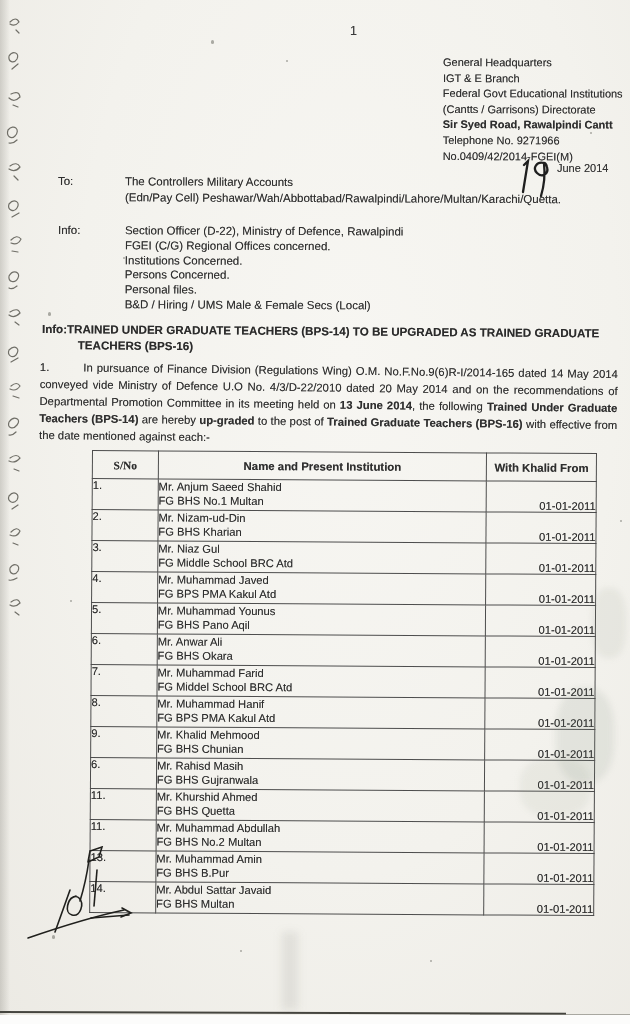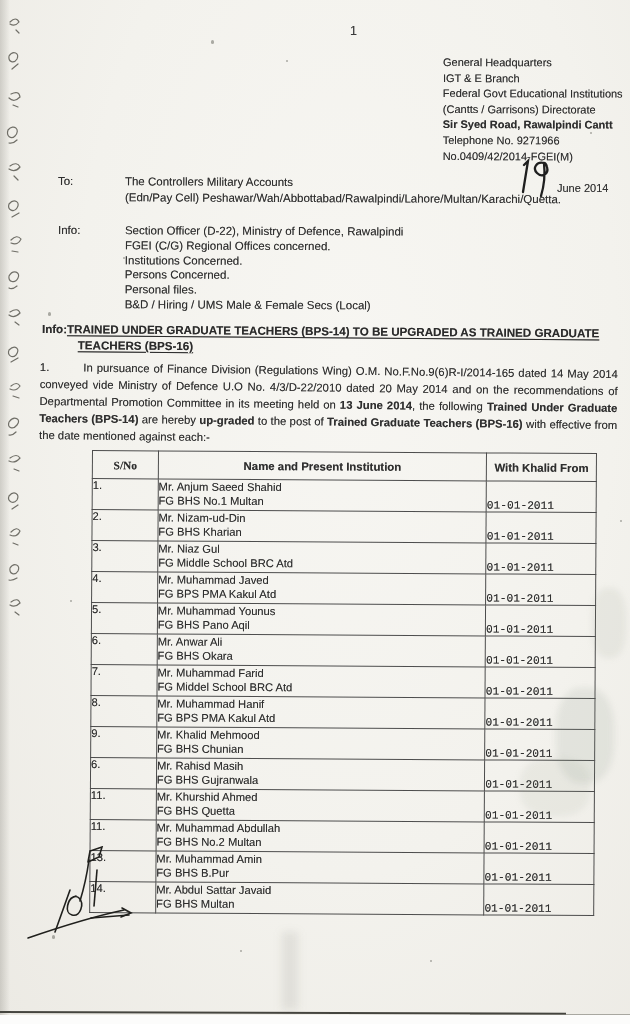--- a/index.html
+++ b/index.html
@@ -22,59 +22,59 @@
   }
   .margin-scribbles{position:absolute;left:1px;top:8px;}
   .page-number{position:absolute;left:350px;top:24px;font-size:12.5px;color:#3a3a3a;}
   .letterhead{
     position:absolute;left:443px;top:55px;width:230px;
     font-size:11px;line-height:15.6px;color:#2d2d2d;
     transform:rotate(0.2deg);transform-origin:left top;white-space:nowrap;
   }
   .lh-semibold{font-weight:600;}
   .date-block{position:absolute;left:511px;top:158px;width:130px;height:44px;}
-  .date-printed{position:absolute;left:46px;top:24px;font-size:11px;color:#333;white-space:nowrap;}
+  .date-printed{position:absolute;left:46px;top:4px;font-size:11px;color:#333;white-space:nowrap;}
   .hand19{position:absolute;left:0;top:0;}
   .to-block,.info-block{
     position:absolute;left:58px;display:flex;align-items:flex-start;
     font-size:11.5px;line-height:16px;color:#2e2e2e;
     transform:rotate(0.25deg);transform-origin:left top;
   }
   .to-block{top:173px;width:540px;}
   .info-block{top:223px;width:540px;line-height:14.8px;}
   .addr-label{width:67px;flex:0 0 67px;}
   .addr-lines{flex:1;}
   .subject-block{
     position:absolute;left:42px;top:321px;width:565px;
     font-size:11.6px;line-height:15.5px;font-weight:700;color:#2b2b2b;
     padding-left:36px;text-indent:-36px;
     transform:rotate(0.45deg);transform-origin:left top;
   }
-  .subject-text{text-decoration:underline;text-underline-offset:2px;}
+  .subject-text{text-underline-offset:2px;}
   .body-paragraph{
     position:absolute;left:40px;top:359px;width:578px;
     font-size:11.3px;line-height:17px;text-align:justify;color:#2e2e2e;
     transform:rotate(0.7deg);transform-origin:left top;
   }
   .para-num{padding-right:34px;}
   .b{font-weight:700;}
   .doc-table{
     position:absolute;left:92px;top:450px;width:505px;
     border-collapse:collapse;font-size:11.2px;color:#2e2e2e;
     transform:rotate(0.35deg);transform-origin:left top;
   }
   .doc-table th,.doc-table td{border:1.2px solid #4d4d4d;padding:0;}
   .doc-table th{font-weight:600;font-size:11.4px;height:28px;text-align:center;}
   .col-sno{width:66px;font-family:Liberation Serif, serif;}
   .col-name{width:329px;}
   .col-wef{width:110px;}
   .c-sno{vertical-align:top;text-align:left;padding:1px 0 0 10px;height:31px;}
   .c-name{vertical-align:top;padding:1px 0 1px 8px;}
   .c-name .nm,.c-name .inst{line-height:14.2px;white-space:nowrap;}
-  .c-wef{vertical-align:bottom;text-align:left;padding-bottom:2px;font-family:Liberation Mono, monospace;}
+  .c-wef{vertical-align:bottom;text-align:right;padding-bottom:2px;}
   .signature{position:absolute;left:12px;top:846px;}
   .bleed{position:absolute;filter:blur(3px);border-radius:40%;}
   .bleed1{left:556px;top:688px;width:58px;height:95px;background:rgba(125,138,120,.13);}
   .bleed2{left:592px;top:588px;width:34px;height:70px;background:rgba(125,138,120,.10);}
   .bleed3{left:520px;top:758px;width:70px;height:58px;background:rgba(130,140,125,.09);}
   .fold-smudge{position:absolute;left:282px;top:932px;width:16px;height:78px;background:rgba(110,110,100,.12);filter:blur(4px);}
   .speck{position:absolute;width:2px;height:2px;border-radius:50%;background:#6e6e66;opacity:.55;}
   .speck.m{width:3px;height:4px;border-radius:2px;}
   .bottom-line{
     position:absolute;left:0;top:1011px;width:566px;height:2px;background:#45453f;

